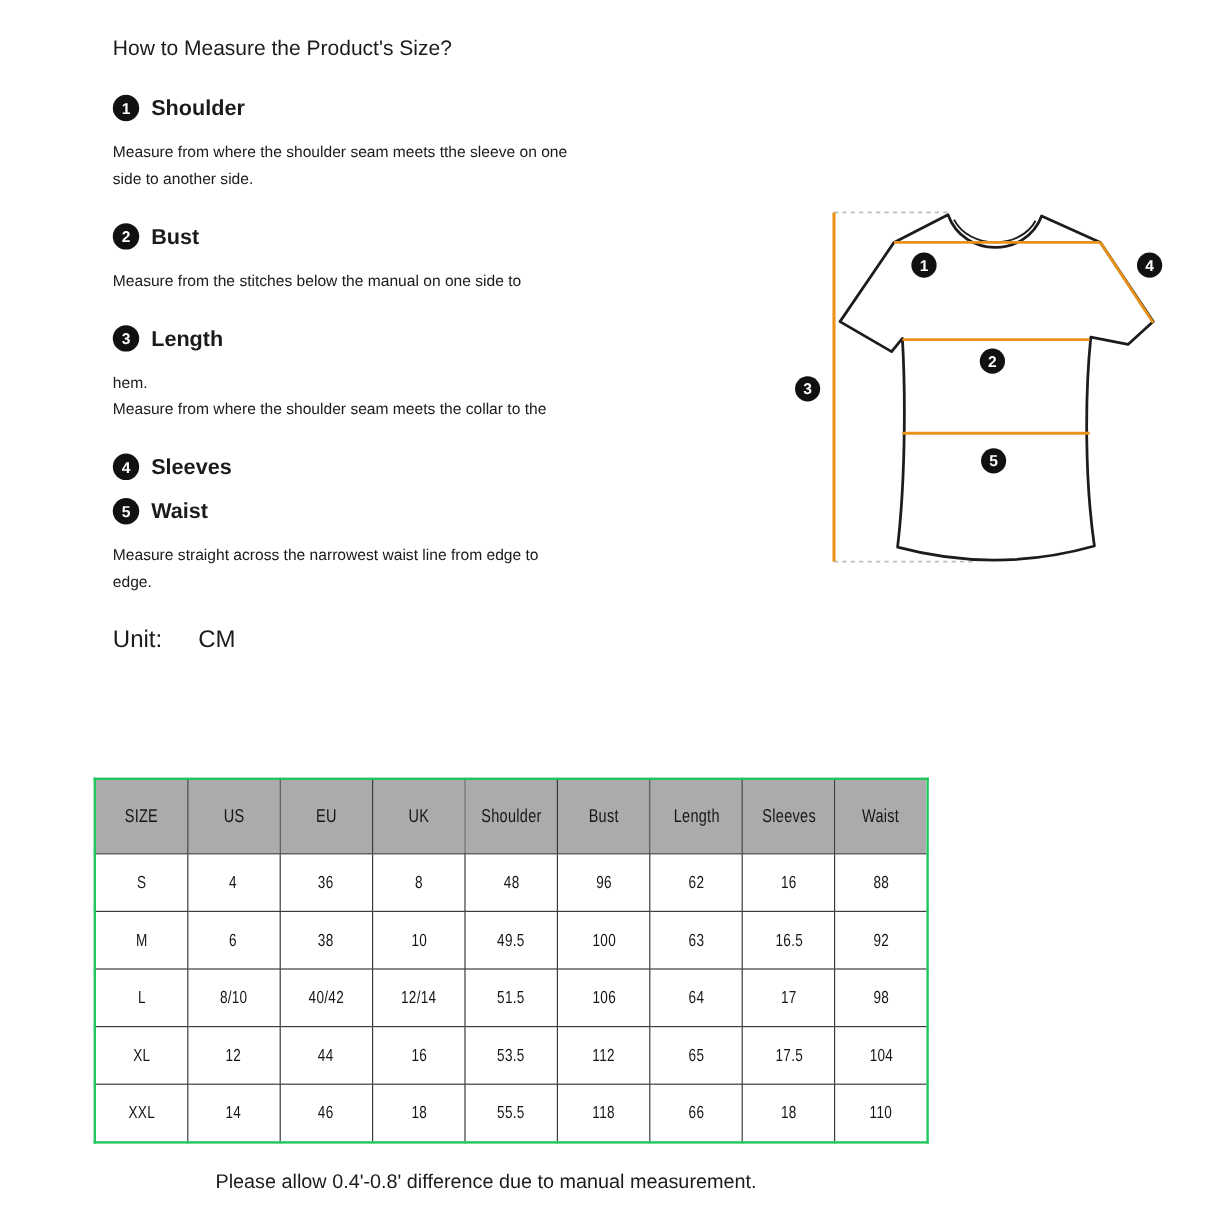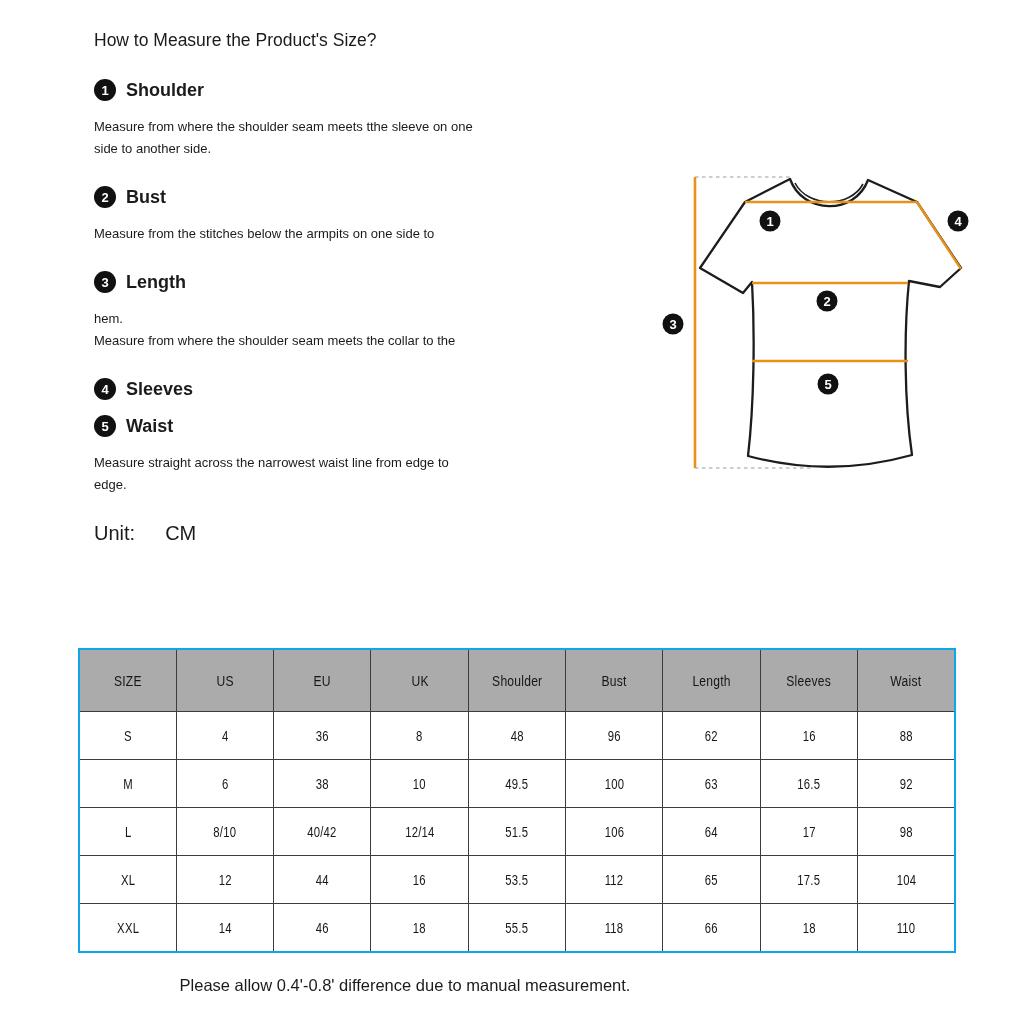--- a/index.html
+++ b/index.html
@@ -31,21 +31,21 @@
   .unit { font-size:20px; margin-top:16px; font-weight:normal; }
   .unit-value { margin-left:30px; }
 
   
   .diagram { position:absolute; left:640px; top:150px; width:360px; height:340px; }
 
   
   .table-wrap { position:absolute; left:78px; top:648px; }
   table.size-table {
     border-collapse:collapse; table-layout:fixed;
-    width:878px; border:2px solid #0ea5e9;
+    width:696px; border:2px solid #22c55e;
   }
   table.size-table th, table.size-table td {
     border:1px solid #3c3c3c; text-align:center; vertical-align:middle;
     padding:0; overflow:hidden;
   }
   table.size-table th {
     background:#ABABAB; height:61px;
     font-weight:normal; font-size:15.5px; color:#161616;
   }
   table.size-table td { height:47px; font-size:14.5px; color:#161616; background:#ffffff; }
@@ -73,21 +73,21 @@
       <span class="line">side to another side.</span>
     </p>
   </div>
 
   <div class="section">
     <div class="sec-head">
       <span class="badge">2</span>
       <span class="sec-label">Bust</span>
     </div>
     <p class="sec-desc">
-      <span class="line">Measure from the stitches below the armpits on one side to</span>
+      <span class="line">Measure from the stitches below the manual on one side to</span>
     </p>
   </div>
 
   <div class="section">
     <div class="sec-head">
       <span class="badge">3</span>
       <span class="sec-label">Length</span>
     </div>
     <p class="sec-desc">
       <span class="line">hem.</span>

